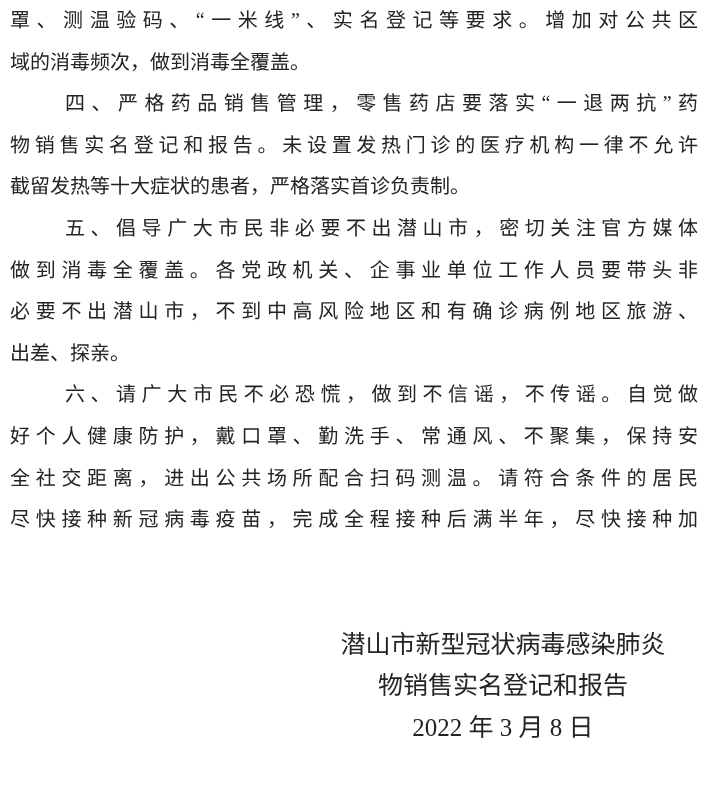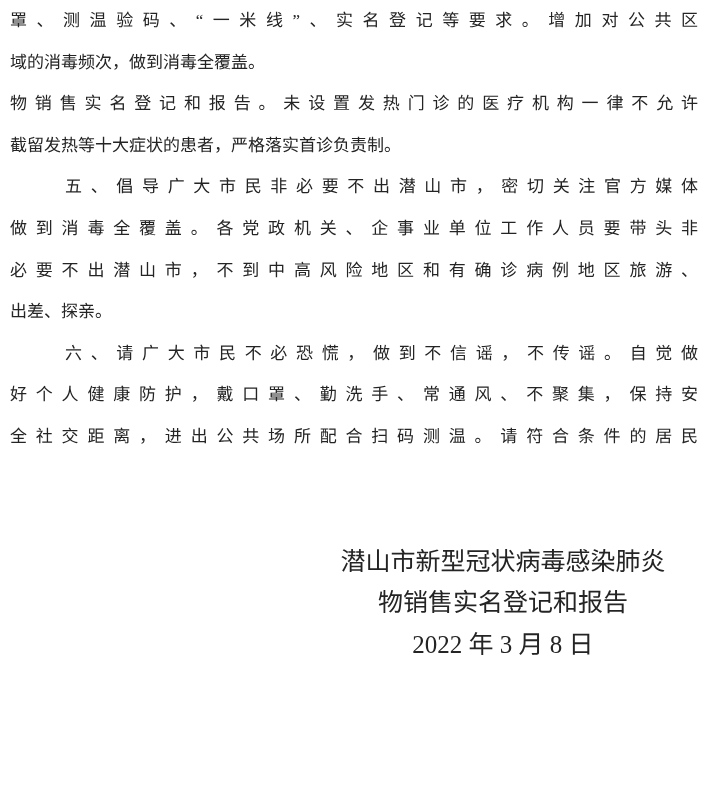--- a/index.html
+++ b/index.html
@@ -23,21 +23,21 @@
   }
   .para {
     margin: 0;
     padding: 0;
   }
   .line {
     display: block;
     width: 688px;
     height: 41.6px;
     line-height: 41.6px;
-    font-size: 17px;
+    font-size: 20px;
     white-space: nowrap;
     text-align: justify;
     text-align-last: justify;
     text-justify: inter-character;
     box-sizing: border-box;
     overflow: hidden;
   }
   .line.indent {
     padding-left: 55px;
   }
@@ -67,35 +67,37 @@
 <div class="page">
 
   <div class="body-text">
 
     <div class="para">
       <span class="line">罩、测温验码、“一米线”、实名登记等要求。增加对公共区</span>
       <span class="line short">域的消毒频次，做到消毒全覆盖。</span>
     </div>
 
     <div class="para">
+      <span class="line indent">四、严格药品销售管理，零售药店要落实“一退两抗”药</span>
       <span class="line">物销售实名登记和报告。未设置发热门诊的医疗机构一律不允许</span>
       <span class="line short">截留发热等十大症状的患者，严格落实首诊负责制。</span>
     </div>
 
     <div class="para">
       <span class="line indent">五、倡导广大市民非必要不出潜山市，密切关注官方媒体</span>
       <span class="line">做到消毒全覆盖。各党政机关、企事业单位工作人员要带头非</span>
       <span class="line">必要不出潜山市，不到中高风险地区和有确诊病例地区旅游、</span>
       <span class="line short">出差、探亲。</span>
     </div>
 
     <div class="para">
       <span class="line indent">六、请广大市民不必恐慌，做到不信谣，不传谣。自觉做</span>
       <span class="line">好个人健康防护，戴口罩、勤洗手、常通风、不聚集，保持安</span>
       <span class="line">全社交距离，进出公共场所配合扫码测温。请符合条件的居民</span>
+      <span class="line">尽快接种新冠病毒疫苗，完成全程接种后满半年，尽快接种加</span>
     </div>
 
   </div>
 
   <div class="signature">
     <span class="sig-line">潜山市新型冠状病毒感染肺炎</span>
     <span class="sig-line">物销售实名登记和报告</span>
     <span class="sig-line">2022 年 3 月 8 日</span>
   </div>
 

